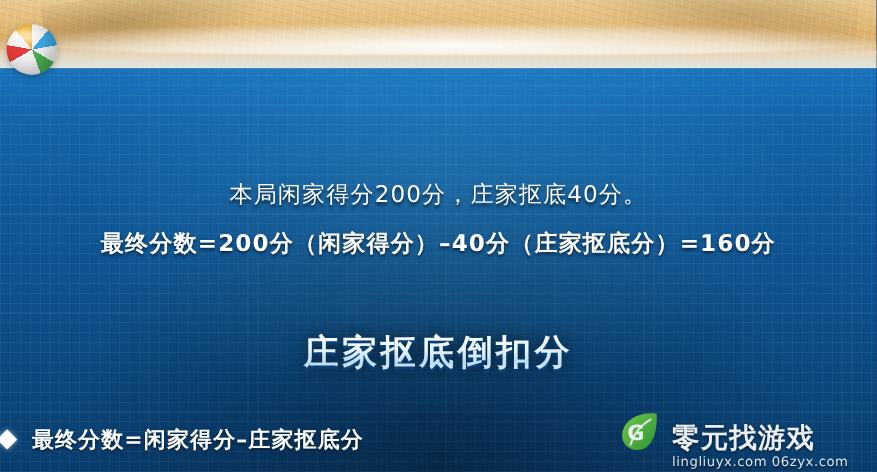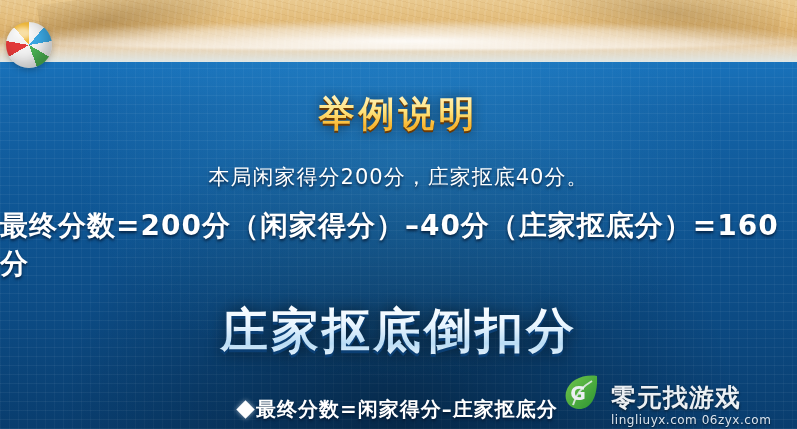--- a/index.html
+++ b/index.html
@@ -98,34 +98,34 @@
     background:linear-gradient(180deg,#fff6cf 0%, #ffe27a 45%, #f7b32b 75%, #f5d36b 100%);
     -webkit-background-clip:text;background-clip:text;-webkit-text-fill-color:transparent;
     filter:drop-shadow(0 2px 0 #6b3a05) drop-shadow(0 0 6px rgba(0,0,0,.45));
   }
   .line1{
     position:absolute;left:0;top:163px;width:797px;text-align:center;
     color:#ffffff;font-size:21px;font-weight:normal;letter-spacing:1px;
     text-shadow:0 2px 3px rgba(0,20,45,.8);
   }
   .line2{
-    position:absolute;left:0;top:207px;width:797px;
-    color:#ffffff;font-size:28px;font-weight:bold;letter-spacing:1px;
+    position:absolute;left:0;top:207px;width:797px;text-align:center;
+    color:#ffffff;font-size:21px;font-weight:bold;letter-spacing:1px;
     text-shadow:0 2px 3px rgba(0,20,45,.8);
   }
   .bigheading{
     position:absolute;left:0;top:299px;width:797px;text-align:center;
-    font-size:48px;font-weight:bold;letter-spacing:3px;
+    font-size:32px;font-weight:bold;letter-spacing:3px;
     background:linear-gradient(180deg,#ffffff 0%, #eaf6ff 40%, #b9dcf5 70%, #ffffff 100%);
     -webkit-background-clip:text;background-clip:text;-webkit-text-fill-color:transparent;
     filter:drop-shadow(0 3px 0 #0b3f74) drop-shadow(0 0 8px rgba(0,0,0,.5));
   }
   .bullet-row{
-    position:absolute;left:0;top:396px;width:797px;
-    display:flex;align-items:center;justify-content:center;gap:4px;
+    position:absolute;left:0;top:386px;width:797px;
+    display:flex;align-items:center;gap:16px;
   }
   .diamond{
     width:13px;height:13px;background:#ffffff;transform:rotate(45deg);
     box-shadow:0 0 5px rgba(255,255,255,.6);
   }
   .bullet-text{
     color:#ffffff;font-size:20px;font-weight:bold;letter-spacing:1px;
     text-shadow:0 2px 3px rgba(0,20,45,.8);
   }
   
@@ -164,21 +164,20 @@
     <div class="sandtex"></div>
     <div class="palm-shadow"></div>
     <div class="palm-shadow2"></div>
     <div class="foam"></div>
     <div class="wash"></div>
   </div>
   <div class="ball">
     <div class="gloss"></div>
   </div>
 
-  <div class="title">举例说明</div>
   <div class="line1">本局闲家得分200分，庄家抠底40分。</div>
   <div class="line2">最终分数=200分（闲家得分）–40分（庄家抠底分）=160分</div>
   <div class="bigheading">庄家抠底倒扣分</div>
 
   <div class="bullet-row">
     <span class="diamond"></span>
     <span class="bullet-text">最终分数=闲家得分–庄家抠底分</span>
   </div>
 
   <div class="wm">

